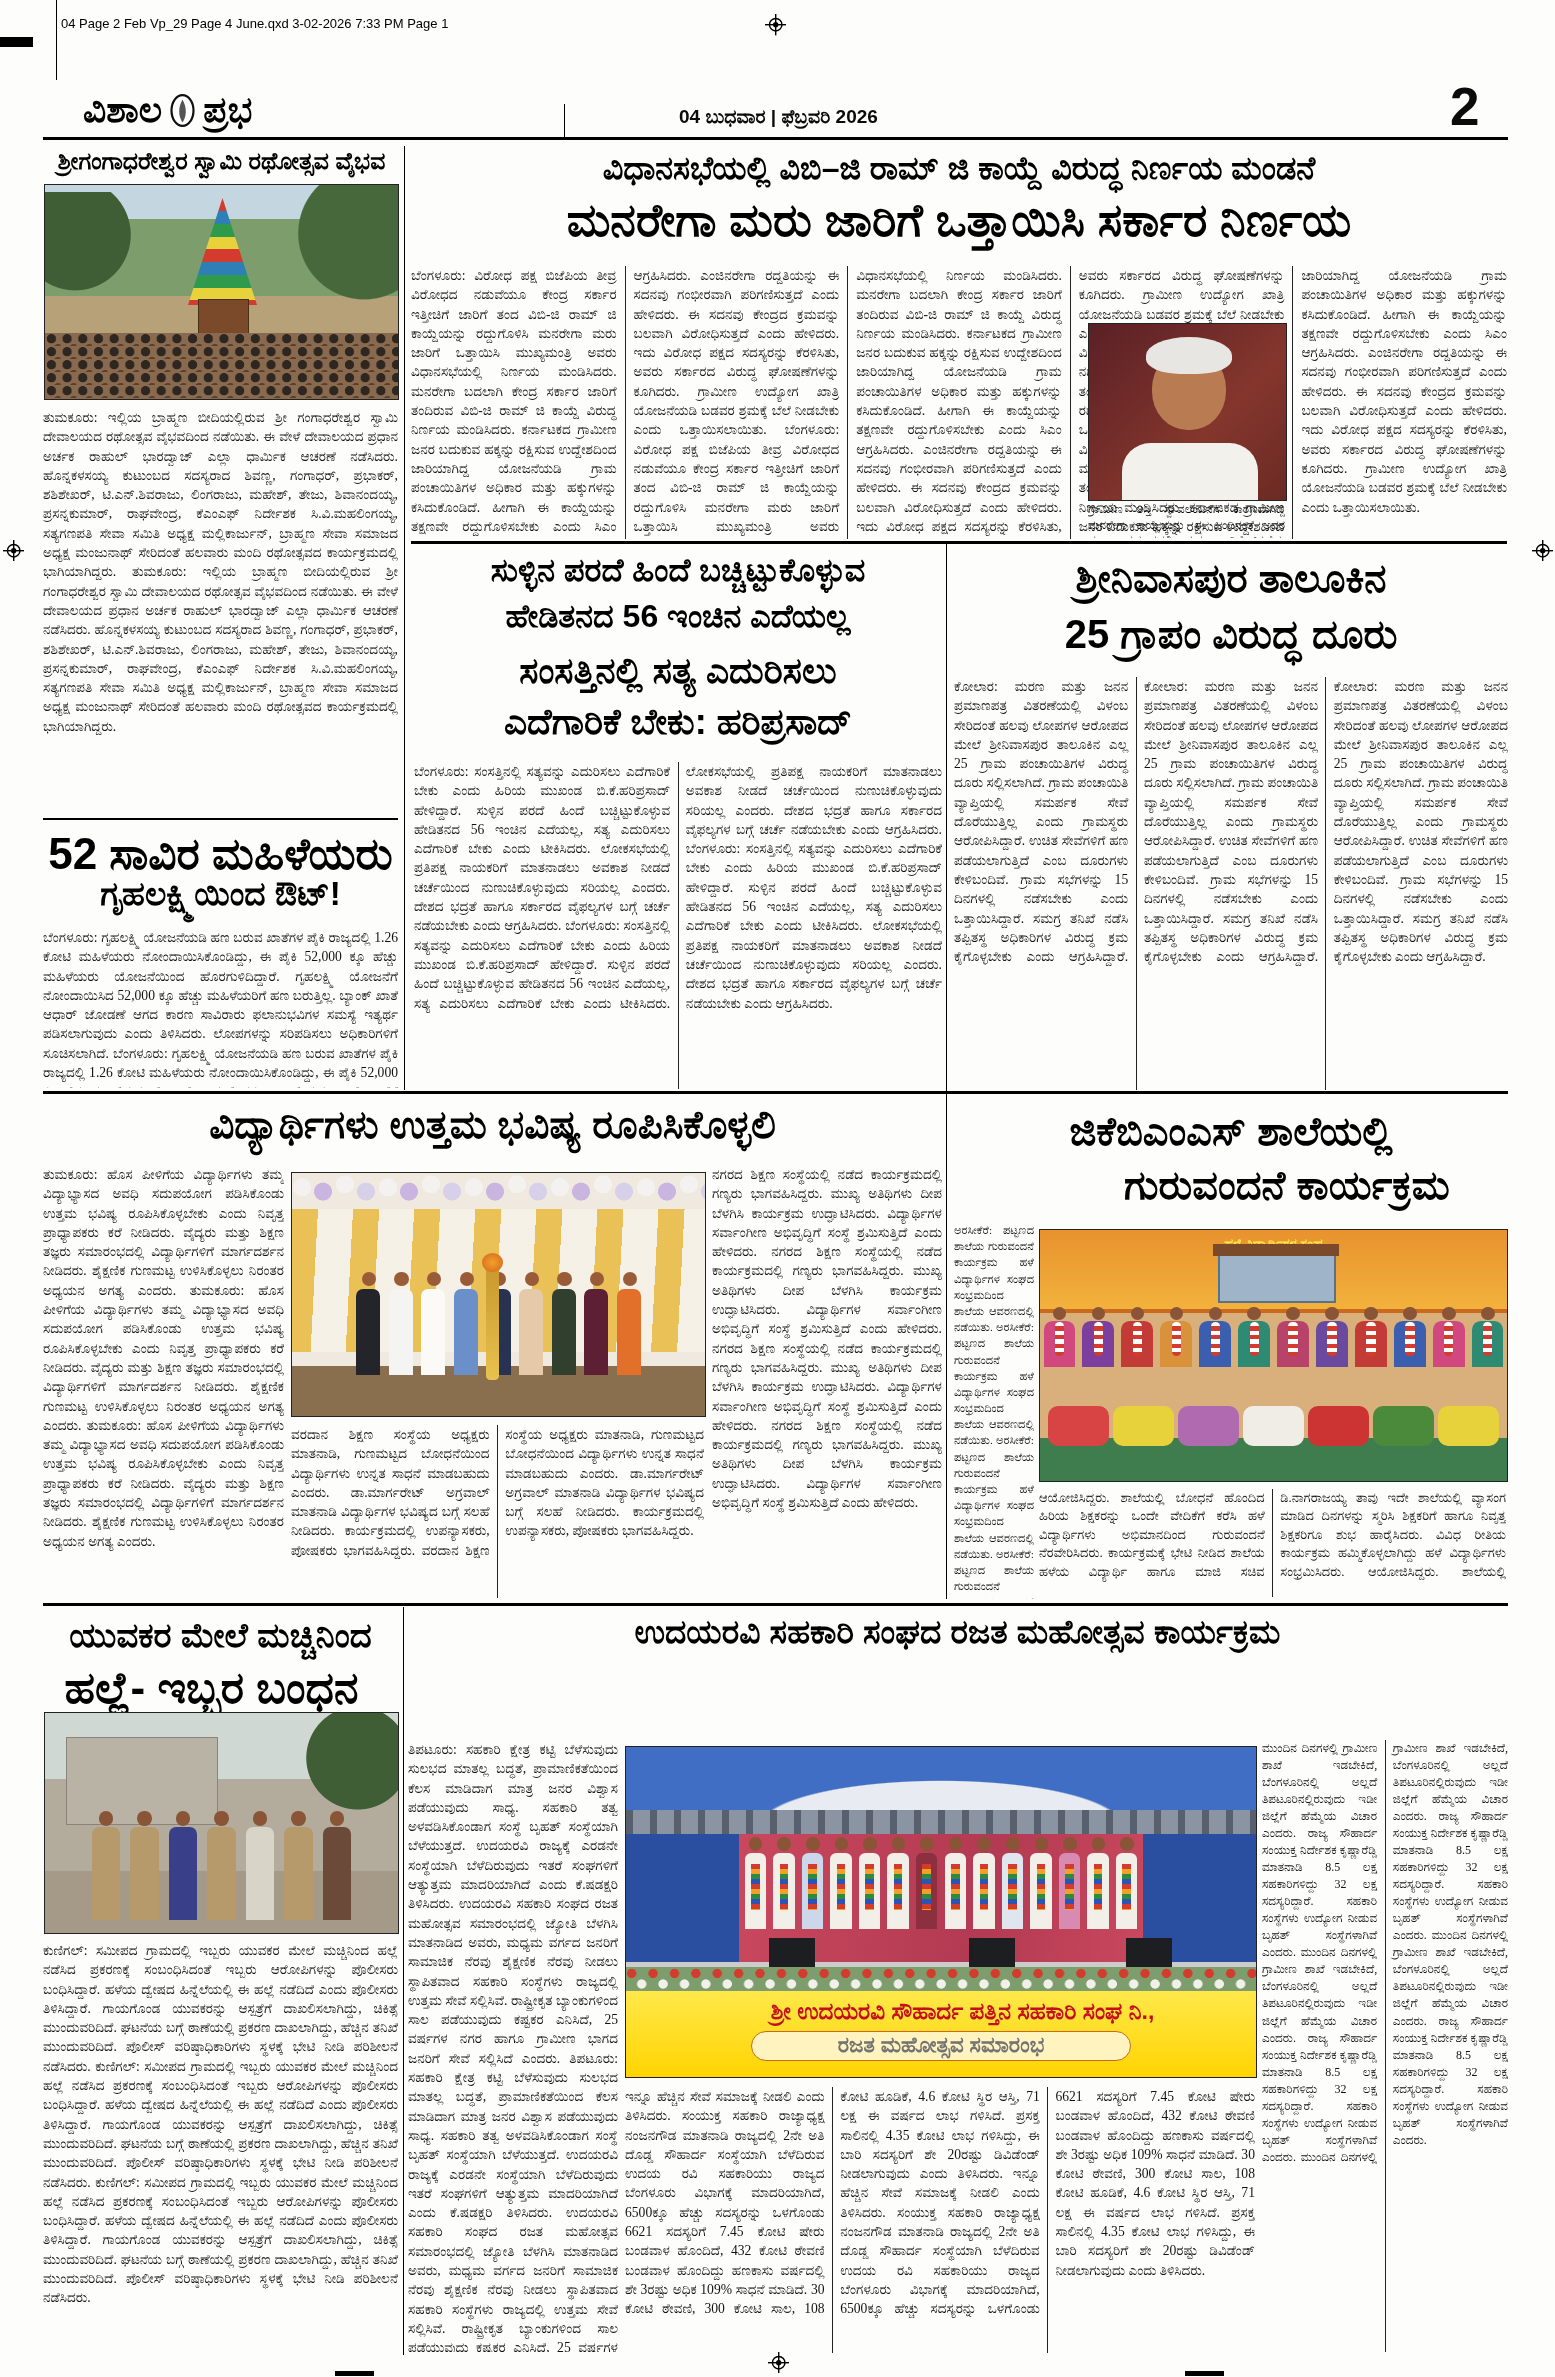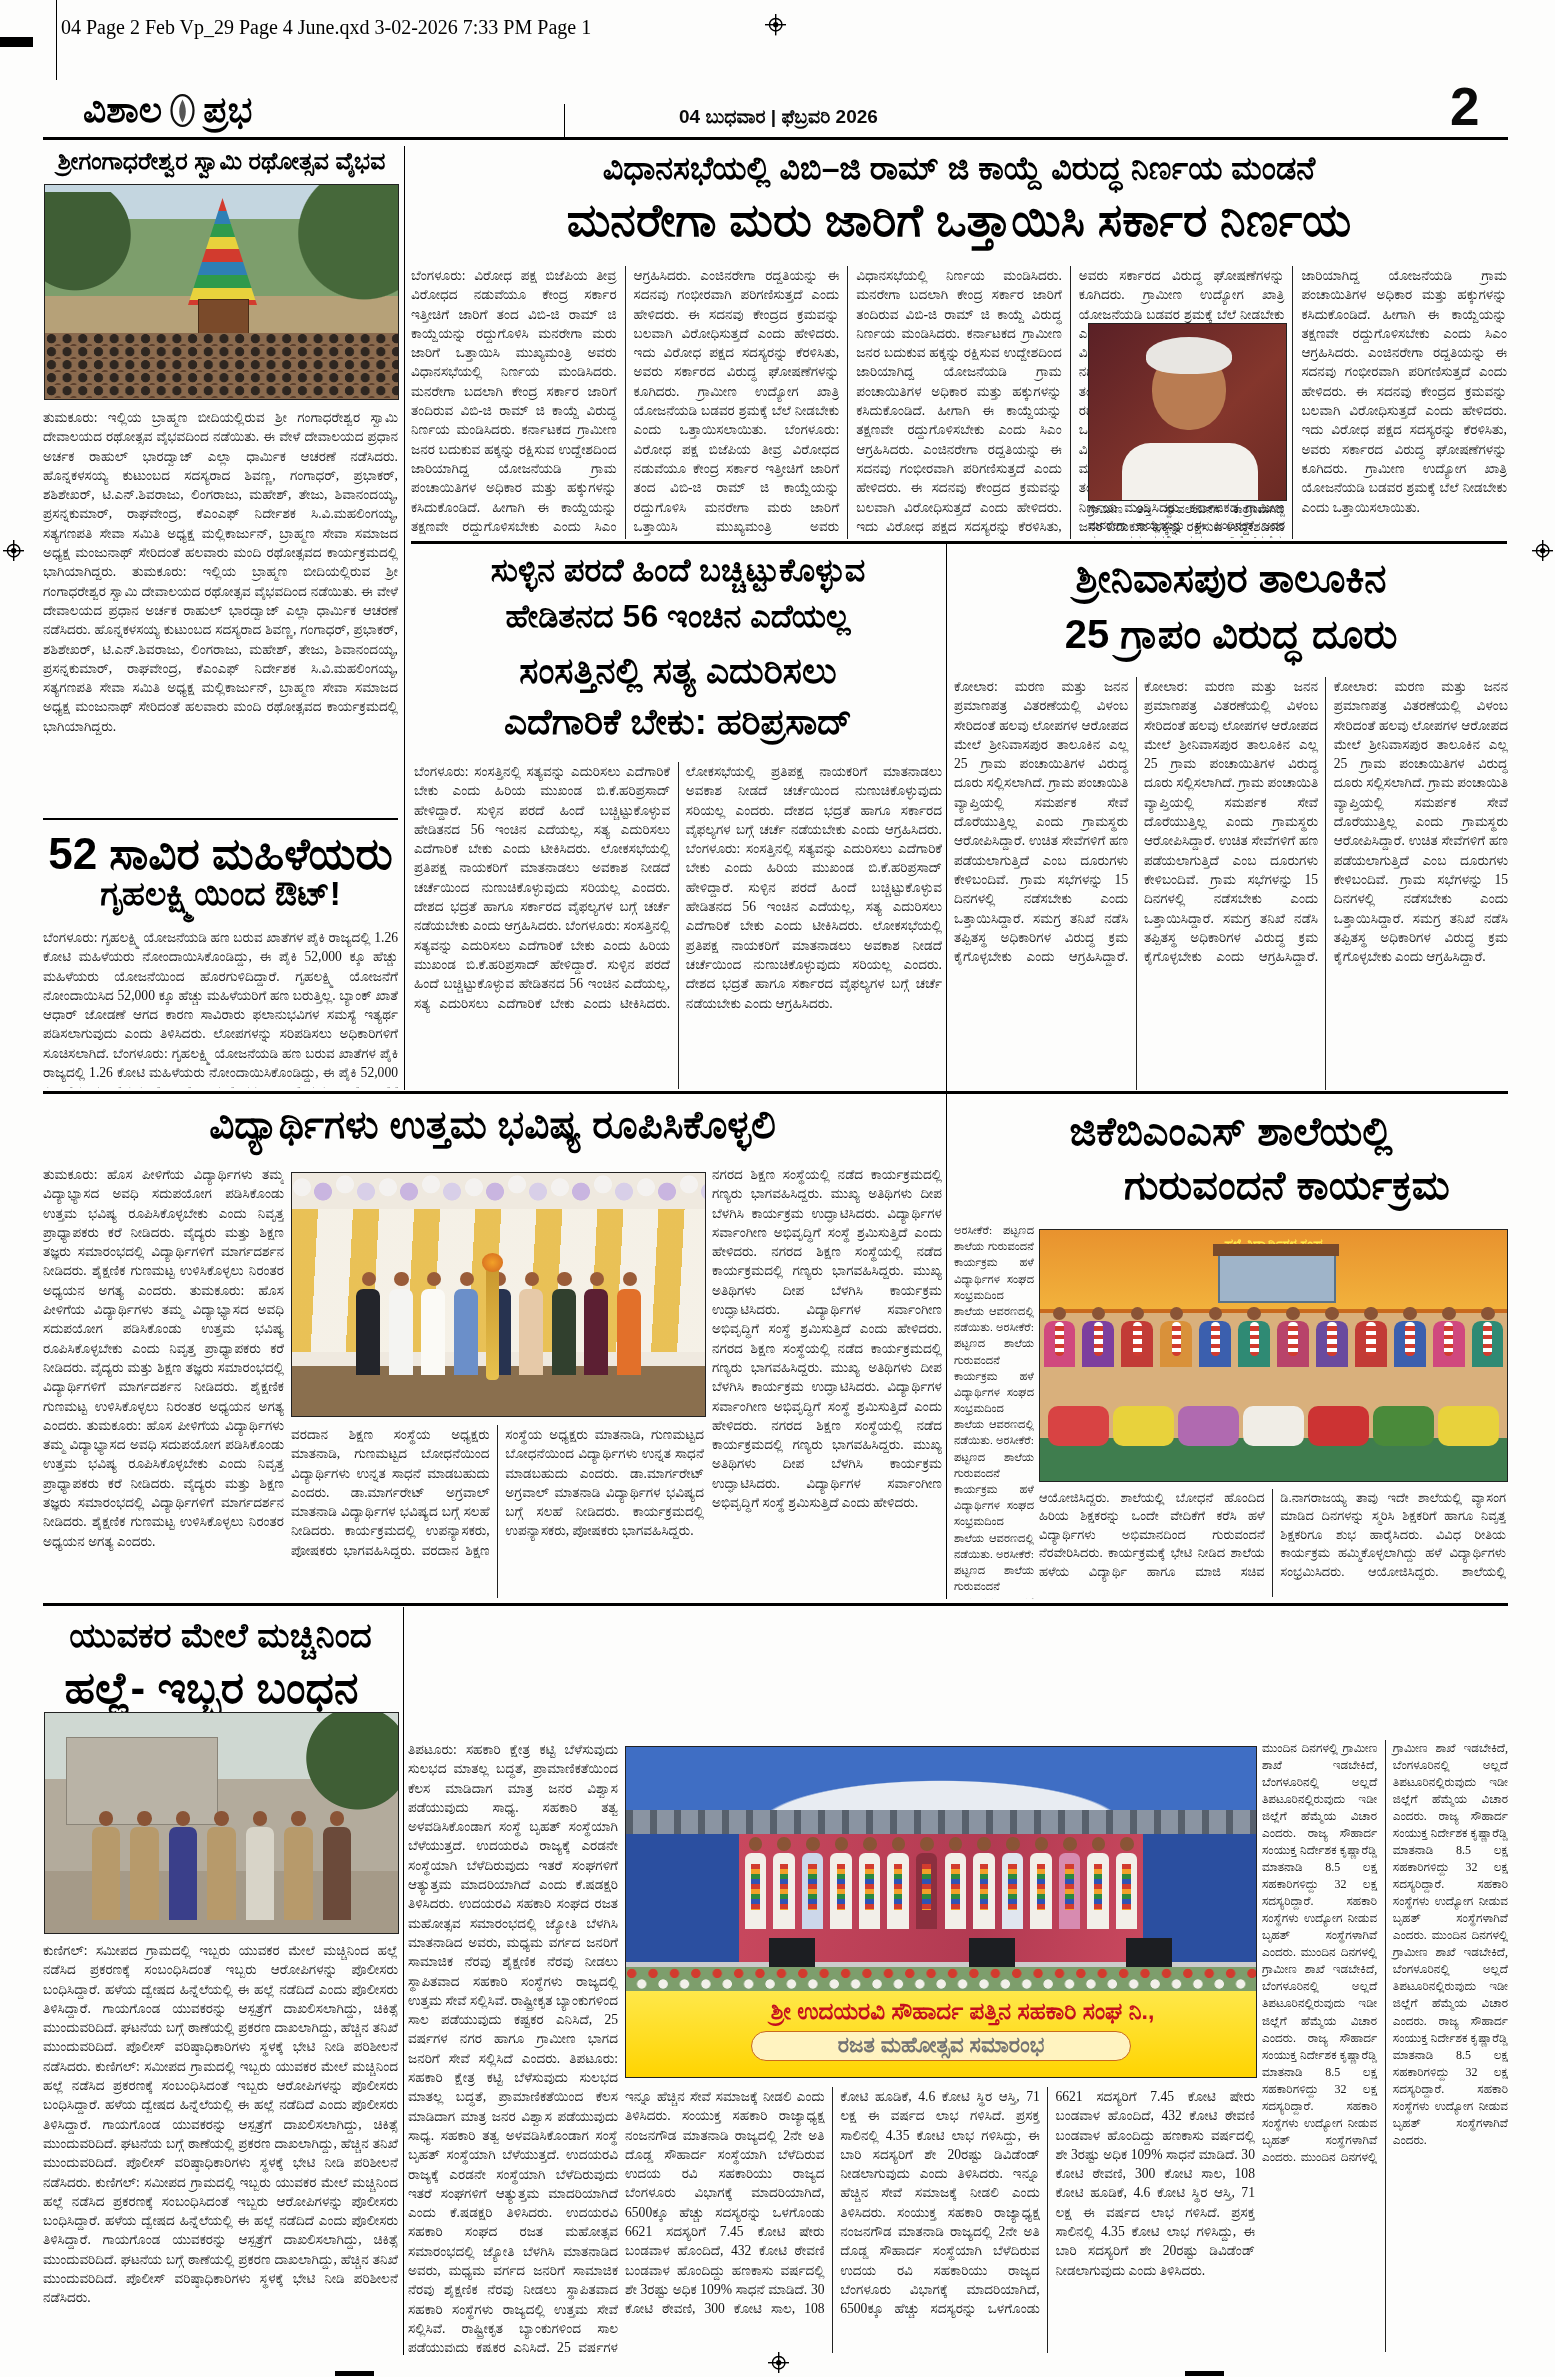--- a/index.html
+++ b/index.html
@@ -9,21 +9,21 @@
   .c{text-align:center;}
   .j{text-align:justify;}
   .rule{background:#000;}
   .hl{font-family:"Liberation Sans",sans-serif;font-weight:700;color:#000;line-height:1.18;}
   .hl8{font-family:"Liberation Sans",sans-serif;font-weight:800;color:#000;line-height:1.15;}
   .body-text{font-size:13.6px;line-height:1.42;color:#111;overflow:hidden;word-break:break-word;}
   .cols2{column-count:2;column-gap:15.7px;column-rule:0.7px solid #222;}
   .cols3{column-count:3;column-gap:15.7px;column-rule:0.7px solid #222;}
   .cols5{column-count:5;column-gap:17px;column-rule:0.7px solid #222;}
   .photo{position:absolute;overflow:hidden;border:1.4px solid #222;background:#ccc;}
-  .print-line{font-family:Liberation Serif, serif;font-size:20px;color:#000;}
+  .print-line{font-family:Liberation Sans, sans-serif;font-size:13px;color:#000;}
   .masthead{font-family:"Liberation Sans",sans-serif;font-weight:800;font-size:36px;
             display:flex;align-items:center;gap:7.1px;color:#000;}
   .datebar{font-family:"Liberation Sans",sans-serif;font-weight:700;font-size:19px;}
   .pagenum{font-family:"Liberation Sans",sans-serif;font-weight:700;font-size:53px;}
   .caption{font-size:12px;line-height:1.3;overflow:hidden;}
   
   .reg{width:21.4px;height:21.4px;}
   
   .figrow{position:absolute;left:0;right:0;display:flex;justify-content:center;align-items:flex-end;}
   .fig{position:relative;width:21.4px;height:76px;margin:0 3.6px;background:#f2efe9;border-radius:6.4px 6.4px 0 0;}
@@ -220,20 +220,21 @@
         <i class="pfig"></i>
         <i class="pfig"></i>
         <i class="pfig"></i>
         <i class="pfig"></i>
         <i class="pfig"></i>
         <i class="pfig"></i>
     </div>
   </div>
   <div class="abs body-text j" style="left:43px;top:1941px;width:355px;height:413px;">ಕುಣಿಗಲ್: ಸಮೀಪದ ಗ್ರಾಮದಲ್ಲಿ ಇಬ್ಬರು ಯುವಕರ ಮೇಲೆ ಮಚ್ಚಿನಿಂದ ಹಲ್ಲೆ ನಡೆಸಿದ ಪ್ರಕರಣಕ್ಕೆ ಸಂಬಂಧಿಸಿದಂತೆ ಇಬ್ಬರು ಆರೋಪಿಗಳನ್ನು ಪೊಲೀಸರು ಬಂಧಿಸಿದ್ದಾರೆ. ಹಳೆಯ ದ್ವೇಷದ ಹಿನ್ನೆಲೆಯಲ್ಲಿ ಈ ಹಲ್ಲೆ ನಡೆದಿದೆ ಎಂದು ಪೊಲೀಸರು ತಿಳಿಸಿದ್ದಾರೆ. ಗಾಯಗೊಂಡ ಯುವಕರನ್ನು ಆಸ್ಪತ್ರೆಗೆ ದಾಖಲಿಸಲಾಗಿದ್ದು, ಚಿಕಿತ್ಸೆ ಮುಂದುವರಿದಿದೆ. ಘಟನೆಯ ಬಗ್ಗೆ ಠಾಣೆಯಲ್ಲಿ ಪ್ರಕರಣ ದಾಖಲಾಗಿದ್ದು, ಹೆಚ್ಚಿನ ತನಿಖೆ ಮುಂದುವರಿದಿದೆ. ಪೊಲೀಸ್ ವರಿಷ್ಠಾಧಿಕಾರಿಗಳು ಸ್ಥಳಕ್ಕೆ ಭೇಟಿ ನೀಡಿ ಪರಿಶೀಲನೆ ನಡೆಸಿದರು. ಕುಣಿಗಲ್: ಸಮೀಪದ ಗ್ರಾಮದಲ್ಲಿ ಇಬ್ಬರು ಯುವಕರ ಮೇಲೆ ಮಚ್ಚಿನಿಂದ ಹಲ್ಲೆ ನಡೆಸಿದ ಪ್ರಕರಣಕ್ಕೆ ಸಂಬಂಧಿಸಿದಂತೆ ಇಬ್ಬರು ಆರೋಪಿಗಳನ್ನು ಪೊಲೀಸರು ಬಂಧಿಸಿದ್ದಾರೆ. ಹಳೆಯ ದ್ವೇಷದ ಹಿನ್ನೆಲೆಯಲ್ಲಿ ಈ ಹಲ್ಲೆ ನಡೆದಿದೆ ಎಂದು ಪೊಲೀಸರು ತಿಳಿಸಿದ್ದಾರೆ. ಗಾಯಗೊಂಡ ಯುವಕರನ್ನು ಆಸ್ಪತ್ರೆಗೆ ದಾಖಲಿಸಲಾಗಿದ್ದು, ಚಿಕಿತ್ಸೆ ಮುಂದುವರಿದಿದೆ. ಘಟನೆಯ ಬಗ್ಗೆ ಠಾಣೆಯಲ್ಲಿ ಪ್ರಕರಣ ದಾಖಲಾಗಿದ್ದು, ಹೆಚ್ಚಿನ ತನಿಖೆ ಮುಂದುವರಿದಿದೆ. ಪೊಲೀಸ್ ವರಿಷ್ಠಾಧಿಕಾರಿಗಳು ಸ್ಥಳಕ್ಕೆ ಭೇಟಿ ನೀಡಿ ಪರಿಶೀಲನೆ ನಡೆಸಿದರು. ಕುಣಿಗಲ್: ಸಮೀಪದ ಗ್ರಾಮದಲ್ಲಿ ಇಬ್ಬರು ಯುವಕರ ಮೇಲೆ ಮಚ್ಚಿನಿಂದ ಹಲ್ಲೆ ನಡೆಸಿದ ಪ್ರಕರಣಕ್ಕೆ ಸಂಬಂಧಿಸಿದಂತೆ ಇಬ್ಬರು ಆರೋಪಿಗಳನ್ನು ಪೊಲೀಸರು ಬಂಧಿಸಿದ್ದಾರೆ. ಹಳೆಯ ದ್ವೇಷದ ಹಿನ್ನೆಲೆಯಲ್ಲಿ ಈ ಹಲ್ಲೆ ನಡೆದಿದೆ ಎಂದು ಪೊಲೀಸರು ತಿಳಿಸಿದ್ದಾರೆ. ಗಾಯಗೊಂಡ ಯುವಕರನ್ನು ಆಸ್ಪತ್ರೆಗೆ ದಾಖಲಿಸಲಾಗಿದ್ದು, ಚಿಕಿತ್ಸೆ ಮುಂದುವರಿದಿದೆ. ಘಟನೆಯ ಬಗ್ಗೆ ಠಾಣೆಯಲ್ಲಿ ಪ್ರಕರಣ ದಾಖಲಾಗಿದ್ದು, ಹೆಚ್ಚಿನ ತನಿಖೆ ಮುಂದುವರಿದಿದೆ. ಪೊಲೀಸ್ ವರಿಷ್ಠಾಧಿಕಾರಿಗಳು ಸ್ಥಳಕ್ಕೆ ಭೇಟಿ ನೀಡಿ ಪರಿಶೀಲನೆ ನಡೆಸಿದರು.</div>
 
+  <div class="abs hl c" style="left:408px;top:1613px;width:1099px;font-size:33px;">ಉದಯರವಿ ಸಹಕಾರಿ ಸಂಘದ ರಜತ ಮಹೋತ್ಸವ ಕಾರ್ಯಕ್ರಮ</div>
   <div class="abs body-text j" style="left:408px;top:1740px;width:210px;height:612px;">ತಿಪಟೂರು: ಸಹಕಾರಿ ಕ್ಷೇತ್ರ ಕಟ್ಟಿ ಬೆಳೆಸುವುದು ಸುಲಭದ ಮಾತಲ್ಲ ಬದ್ಧತೆ, ಪ್ರಾಮಾಣಿಕತೆಯಿಂದ ಕೆಲಸ ಮಾಡಿದಾಗ ಮಾತ್ರ ಜನರ ವಿಶ್ವಾಸ ಪಡೆಯುವುದು ಸಾಧ್ಯ. ಸಹಕಾರಿ ತತ್ವ ಅಳವಡಿಸಿಕೊಂಡಾಗ ಸಂಸ್ಥೆ ಬೃಹತ್ ಸಂಸ್ಥೆಯಾಗಿ ಬೆಳೆಯುತ್ತದೆ. ಉದಯರವಿ ರಾಜ್ಯಕ್ಕೆ ಎರಡನೇ ಸಂಸ್ಥೆಯಾಗಿ ಬೆಳೆದಿರುವುದು ಇತರೆ ಸಂಘಗಳಿಗೆ ಆತ್ಯುತ್ತಮ ಮಾದರಿಯಾಗಿದೆ ಎಂದು ಕೆ.ಷಡಕ್ಷರಿ ತಿಳಿಸಿದರು. ಉದಯರವಿ ಸಹಕಾರಿ ಸಂಘದ ರಜತ ಮಹೋತ್ಸವ ಸಮಾರಂಭದಲ್ಲಿ ಜ್ಯೋತಿ ಬೆಳಗಿಸಿ ಮಾತನಾಡಿದ ಅವರು, ಮಧ್ಯಮ ವರ್ಗದ ಜನರಿಗೆ ಸಾಮಾಜಿಕ ನೆರವು ಶೈಕ್ಷಣಿಕ ನೆರವು ನೀಡಲು ಸ್ಥಾಪಿತವಾದ ಸಹಕಾರಿ ಸಂಸ್ಥೆಗಳು ರಾಜ್ಯದಲ್ಲಿ ಉತ್ತಮ ಸೇವೆ ಸಲ್ಲಿಸಿವೆ. ರಾಷ್ಟ್ರೀಕೃತ ಬ್ಯಾಂಕುಗಳಿಂದ ಸಾಲ ಪಡೆಯುವುದು ಕಷ್ಟಕರ ಎನಿಸಿದೆ, 25 ವರ್ಷಗಳ ನಗರ ಹಾಗೂ ಗ್ರಾಮೀಣ ಭಾಗದ ಜನರಿಗೆ ಸೇವೆ ಸಲ್ಲಿಸಿದೆ ಎಂದರು. ತಿಪಟೂರು: ಸಹಕಾರಿ ಕ್ಷೇತ್ರ ಕಟ್ಟಿ ಬೆಳೆಸುವುದು ಸುಲಭದ ಮಾತಲ್ಲ ಬದ್ಧತೆ, ಪ್ರಾಮಾಣಿಕತೆಯಿಂದ ಕೆಲಸ ಮಾಡಿದಾಗ ಮಾತ್ರ ಜನರ ವಿಶ್ವಾಸ ಪಡೆಯುವುದು ಸಾಧ್ಯ. ಸಹಕಾರಿ ತತ್ವ ಅಳವಡಿಸಿಕೊಂಡಾಗ ಸಂಸ್ಥೆ ಬೃಹತ್ ಸಂಸ್ಥೆಯಾಗಿ ಬೆಳೆಯುತ್ತದೆ. ಉದಯರವಿ ರಾಜ್ಯಕ್ಕೆ ಎರಡನೇ ಸಂಸ್ಥೆಯಾಗಿ ಬೆಳೆದಿರುವುದು ಇತರೆ ಸಂಘಗಳಿಗೆ ಆತ್ಯುತ್ತಮ ಮಾದರಿಯಾಗಿದೆ ಎಂದು ಕೆ.ಷಡಕ್ಷರಿ ತಿಳಿಸಿದರು. ಉದಯರವಿ ಸಹಕಾರಿ ಸಂಘದ ರಜತ ಮಹೋತ್ಸವ ಸಮಾರಂಭದಲ್ಲಿ ಜ್ಯೋತಿ ಬೆಳಗಿಸಿ ಮಾತನಾಡಿದ ಅವರು, ಮಧ್ಯಮ ವರ್ಗದ ಜನರಿಗೆ ಸಾಮಾಜಿಕ ನೆರವು ಶೈಕ್ಷಣಿಕ ನೆರವು ನೀಡಲು ಸ್ಥಾಪಿತವಾದ ಸಹಕಾರಿ ಸಂಸ್ಥೆಗಳು ರಾಜ್ಯದಲ್ಲಿ ಉತ್ತಮ ಸೇವೆ ಸಲ್ಲಿಸಿವೆ. ರಾಷ್ಟ್ರೀಕೃತ ಬ್ಯಾಂಕುಗಳಿಂದ ಸಾಲ ಪಡೆಯುವುದು ಕಷ್ಟಕರ ಎನಿಸಿದೆ, 25 ವರ್ಷಗಳ ನಗರ ಹಾಗೂ ಗ್ರಾಮೀಣ ಭಾಗದ ಜನರಿಗೆ ಸೇವೆ ಸಲ್ಲಿಸಿದೆ ಎಂದರು.</div>
   <div class="photo" style="left:625px;top:1746px;width:630px;height:330px;">
     <div class="abs" style="left:0;top:0;width:100%;height:66px;background:radial-gradient(ellipse at 50% 120%,#e8ecf2 40%,#3f6ec4 41%);"></div>
     <div class="abs" style="left:0;top:63px;width:100%;height:24px;background:repeating-linear-gradient(90deg,#57606c 0 7.1px,#8a94a2 7.1px 24px);"></div>
     <div class="abs" style="left:0;top:86px;width:100%;height:8.6px;background-image:radial-gradient(circle at 7.1px 4.3px,#f06ab0 2.9px,transparent 3.6px);background-size:20px 8.6px;"></div>
     <div class="abs" style="left:0;top:87px;width:18%;height:128px;background:#2b4fa0;"></div>
     <div class="abs" style="right:0;top:87px;width:18%;height:128px;background:#2b4fa0;"></div>
     <div class="abs" style="left:18%;top:87px;width:64%;height:128px;background:linear-gradient(100deg,#c9485e,#b23a52 60%,#c9485e);"></div>
     <div class="figrow" style="top:106px;">
       <i class="fig"></i>

